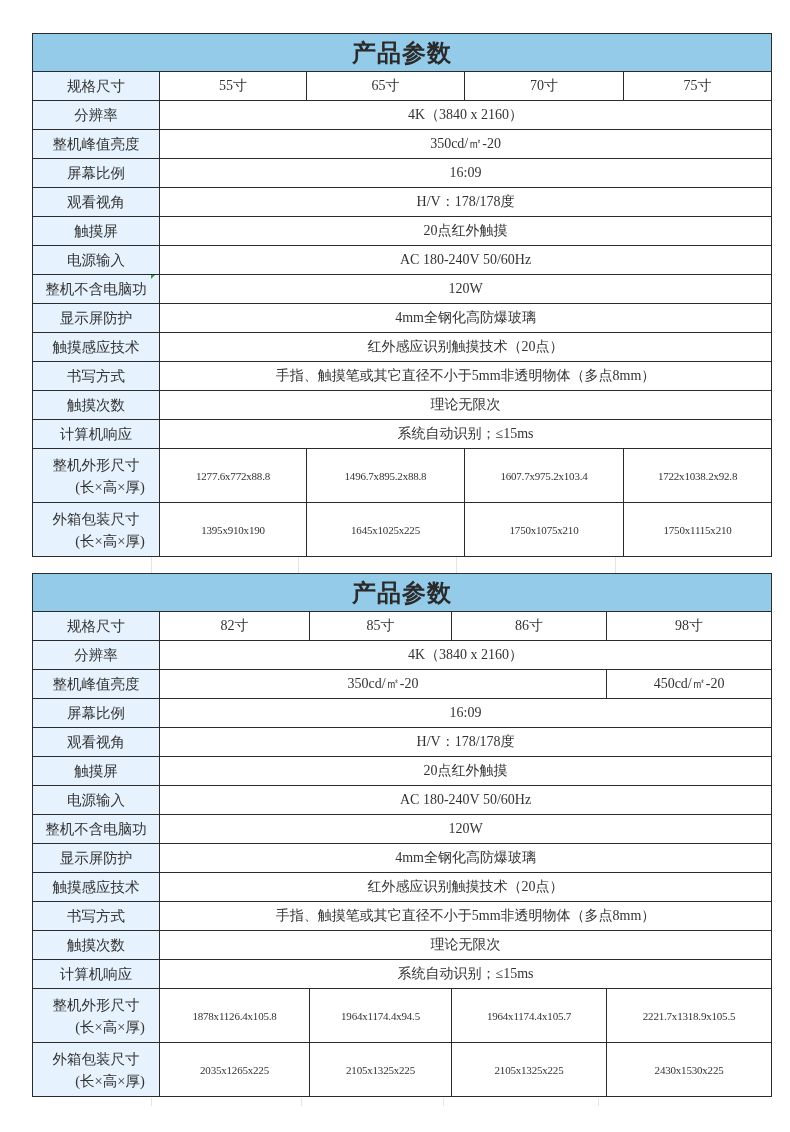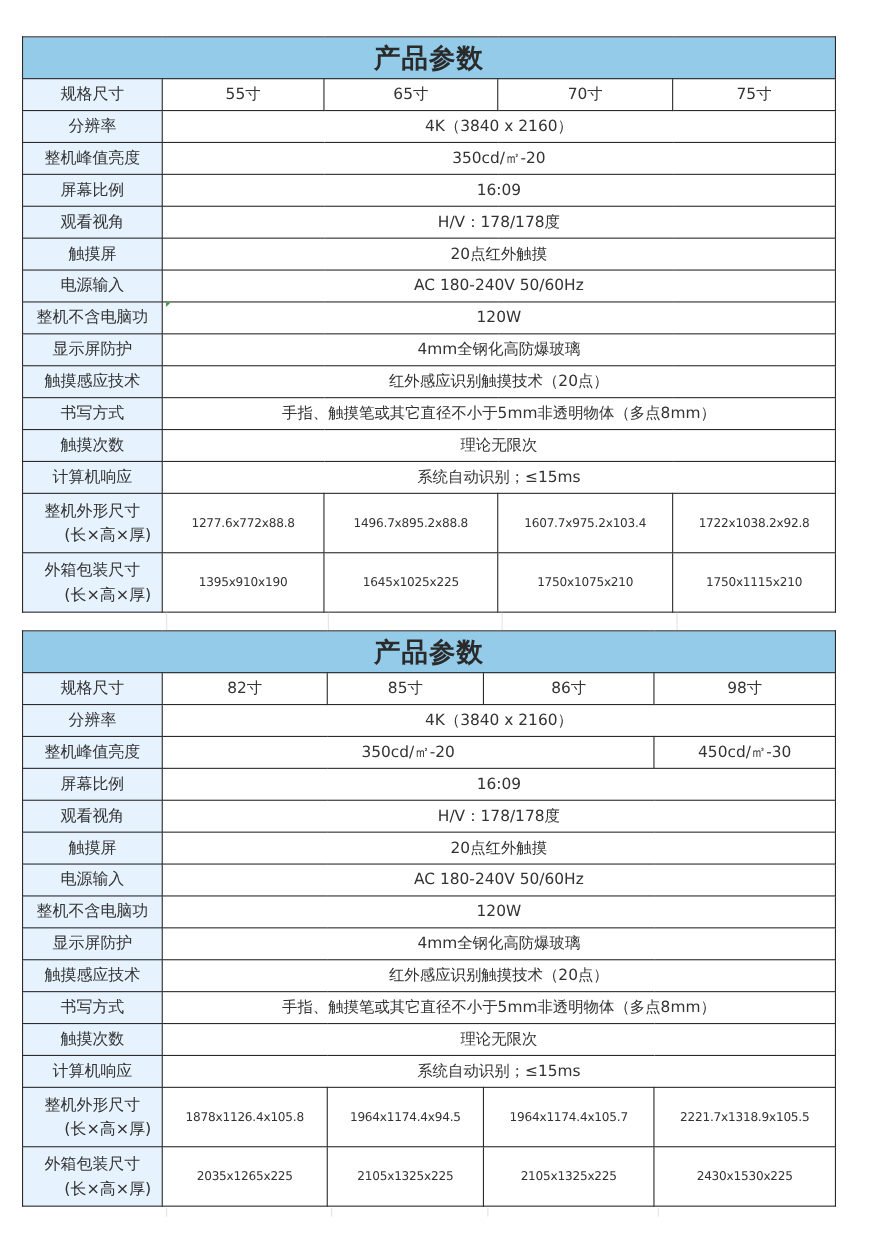--- a/index.html
+++ b/index.html
@@ -1,18 +1,18 @@
 <!DOCTYPE html>
 <html><head>
 <meta charset="utf-8">
 <style>
   html, body { margin:0; padding:0; background:#ffffff; }
   body { width:790px; height:1132px; position:relative; overflow:hidden;
          font-family:"DejaVu Sans","Liberation Sans",sans-serif; color:#333; }
-  .spec-table { position:absolute; left:20px; width:739px; border-collapse:collapse; table-layout:fixed; }
+  .spec-table { position:absolute; left:32px; width:739px; border-collapse:collapse; table-layout:fixed;font-family:Liberation Serif, serif; }
   .spec-table td { border:1px solid #2b2b2b; text-align:center; vertical-align:middle;
                    font-size:14px; padding:0; height:28px; line-height:16px; color:#333; white-space:nowrap; }
   .spec-table td.title { background:#93cbe9; height:37px; font-size:24px; font-weight:bold; color:#2a2a2a; letter-spacing:1px; }
   .spec-table td.label { background:#e6f2fd; font-size:14.5px; }
   .spec-table tr.tall td { height:53px; }
   .spec-table td.val-sm { font-size:11px; letter-spacing:-0.2px; }
   .label .sub { display:block; margin-top:6px;margin-left:28px; }
   #t1 { top:33px; }
   #t2 { top:573px; }
   .ghost { position:absolute; left:24px; width:739px; height:16px; }
@@ -141,21 +141,21 @@
     <td>86寸</td>
     <td>98寸</td>
   </tr>
   <tr>
     <td class="label">分辨率</td>
     <td colspan="4">4K（3840 x 2160）</td>
   </tr>
   <tr>
     <td class="label">整机峰值亮度</td>
     <td colspan="3">350cd/㎡-20</td>
-    <td>450cd/㎡-30</td>
+    <td>450cd/㎡-20</td>
   </tr>
   <tr>
     <td class="label">屏幕比例</td>
     <td colspan="4">16:09</td>
   </tr>
   <tr>
     <td class="label">观看视角</td>
     <td colspan="4">H/V：178/178度</td>
   </tr>
   <tr>

